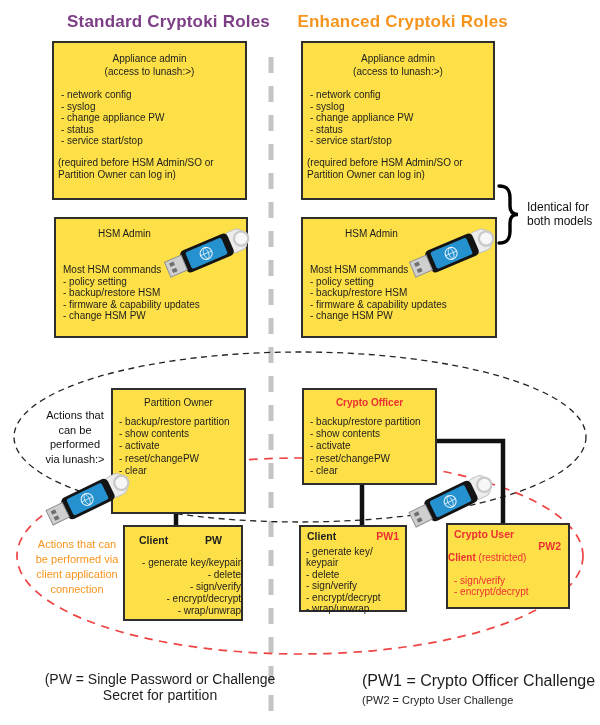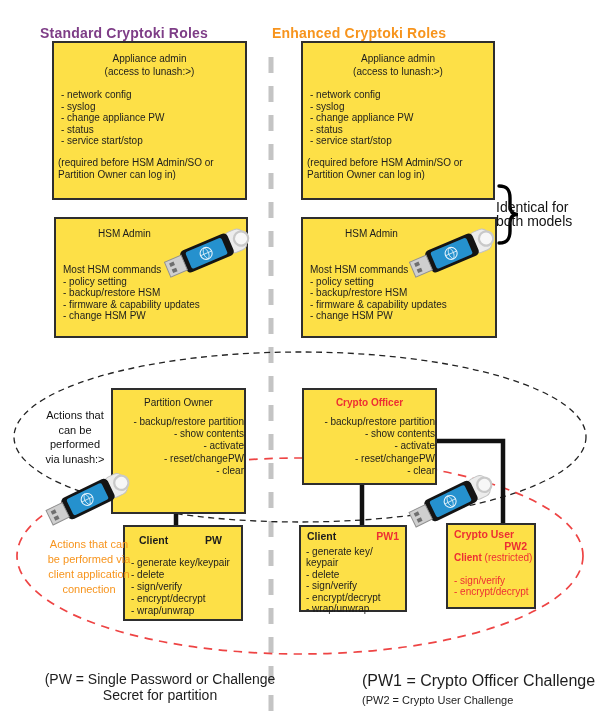--- a/index.html
+++ b/index.html
@@ -2,64 +2,64 @@
 <html><head>
 <meta charset="utf-8">
 <style>
   html,body{margin:0;padding:0;background:#fff;}
   body{font-family:"Liberation Sans",sans-serif;color:#1d1d1d;}
   #stage{position:relative;width:600px;height:725px;background:#fff;overflow:hidden;}
   svg.layer{position:absolute;left:0;top:0;pointer-events:none;}
   #bg-layer{z-index:0;}
   #fg-layer{z-index:3;}
   .box{position:absolute;z-index:1;background:#fde047;border:2px solid #2e2e2e;box-sizing:border-box;font-size:10px;line-height:11.5px;}
-  .col-title{position:absolute;z-index:1;top:25px;text-align:left;font-size:14px;font-weight:bold;letter-spacing:.2px;}
+  .col-title{position:absolute;z-index:1;top:12px;text-align:right;font-size:17px;font-weight:bold;letter-spacing:.2px;}
   #title-left{left:40px;width:230px;color:#7E3D87;}
   #title-right{left:272px;width:236px;color:#F7941D;}
   
   #appliance-left{left:52px;top:41px;width:195px;height:159px;}
   #appliance-right{left:301px;top:41px;width:194px;height:159px;}
   .appliance .title{margin-top:9px;text-align:center;line-height:13px;}
   .appliance .subtitle{text-align:center;line-height:13px;}
   .appliance .items{margin:11px 0 0 7px;}
   .appliance .note{margin:10px 0 0 4px;line-height:12.5px;}
   
   #hsm-left{left:54px;top:217px;width:194px;height:121px;}
   #hsm-right{left:301px;top:217px;width:196px;height:121px;}
   .hsm .title{margin-top:8px;text-align:left;line-height:13px;margin-left:42px;}
   .hsm .body{margin:24px 0 0 7px;}
   
   #partition-owner{left:111px;top:388px;width:135px;height:126px;}
   #crypto-officer{left:302px;top:388px;width:135px;height:97px;}
   .role .title{margin-top:6px;text-align:center;line-height:13px;}
   .role .items{margin:7px 0 0 6px;}
-  .role .items div{line-height:12.2px;text-align:right;}
+  .role .items div{line-height:12.2px;}
   #crypto-officer .title{color:#ED2F33;font-weight:bold;}
   
   #client-pw{left:123px;top:525px;width:120px;height:96px;}
   #client-pw .hdr{display:flex;justify-content:space-between;padding:8px 19px 0 14px;font-weight:bold;font-size:10.5px;}
   #client-pw .items{margin:10px 0 0 6px;}
-  #client-pw .items div{line-height:12.2px;}
+  #client-pw .items div{line-height:12.2px;text-align:right;}
   #client-pw1{left:299px;top:525px;width:108px;height:87px;}
   #client-pw1 .hdr{display:flex;justify-content:space-between;padding:4px 6px 0 6px;font-weight:bold;font-size:10.5px;}
   #client-pw1 .hdr .badge{color:#ED2F33;}
   #client-pw1 .items{margin:3px 0 0 5px;}
   #client-pw1 .items div{line-height:11.6px;}
-  #crypto-user{left:446px;top:523px;width:90px;height:86px;color:#ED2F33;}
+  #crypto-user{left:446px;top:523px;width:124px;height:86px;color:#ED2F33;}
   #crypto-user .t1{padding:4px 0 0 6px;font-weight:bold;font-size:10.5px;}
   #crypto-user .t2{text-align:right;padding-right:7px;font-weight:bold;font-size:10.5px;line-height:11px;}
-  #crypto-user .t3{padding-left:6px;line-height:12px;}
+  #crypto-user .t3{line-height:12px;}
   #crypto-user .t3 .b{font-weight:bold;}
   #crypto-user .items{margin:11px 0 0 6px;}
   #crypto-user .items div{line-height:11.6px;}
   
   .float-label{position:absolute;z-index:1;}
   #lunash-label{left:25px;top:408px;width:100px;text-align:center;font-size:11px;line-height:14.6px;color:#111;}
-  #client-app-label{left:28px;top:537px;width:122px;text-align:center;font-size:11px;line-height:15px;color:#F7941D;}
-  #identical-text{left:496px;top:200px;font-size:14px;line-height:14px;color:#111;}
+  #client-app-label{left:16px;top:537px;width:122px;text-align:center;font-size:11px;line-height:15px;color:#F7941D;}
+  #identical-text{left:527px;top:200px;font-size:12px;line-height:14px;color:#111;}
   #note-left{left:40px;top:671px;width:240px;text-align:center;font-size:14px;line-height:16px;}
   #note-right-1{left:362px;top:672px;font-size:16px;}
   #note-right-2{left:362px;top:694px;font-size:11px;}
 </style>
 </head>
 <body>
 
 <div id="stage">
 
   <svg id="bg-layer" class="layer" width="600" height="725" viewBox="0 0 600 725">

